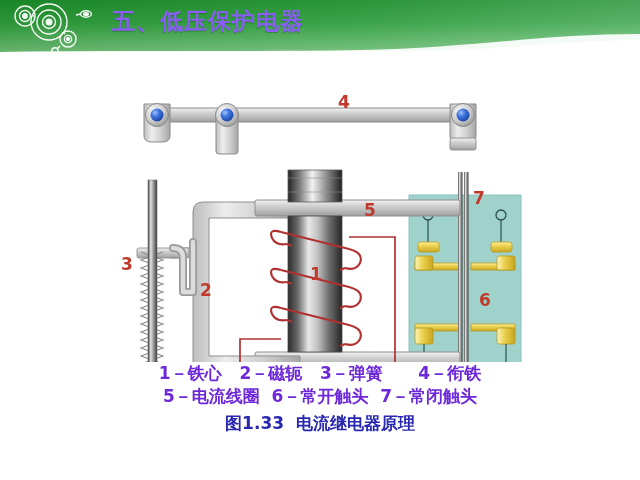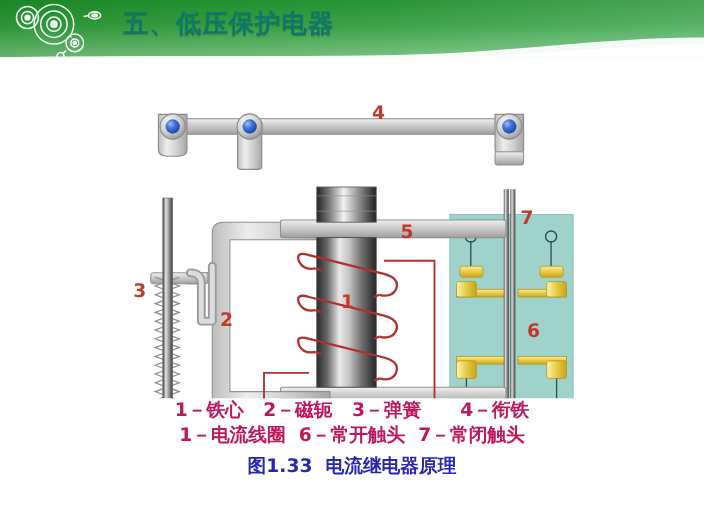--- a/index.html
+++ b/index.html
@@ -27,21 +27,21 @@
     position: absolute;
     left: 0; top: 0;
     width: 640px; height: 52px;
   }
   #header-title {
     position: absolute;
     left: 112px;
     top: 6px;
     font-size: 23px;
     font-weight: bold;
-    color: #0f766e;
+    color: #8b5cf6;
     letter-spacing: 1px;
     font-family: "DejaVu Sans", "Liberation Sans", sans-serif;
     text-shadow: 0 1px 1px rgba(0,80,0,0.35);
     white-space: nowrap;
   }
   #header-deco {
     position: absolute;
     left: 8px; top: 2px;
     width: 104px; height: 50px;
   }
@@ -63,21 +63,21 @@
     width: 640px;
     text-align: center;
     color: #2b2bb5;
     font-family: "DejaVu Sans", "Liberation Sans", sans-serif;
   }
   .legend-line {
     font-size: 17px;
     font-weight: bold;
     line-height: 23px;
     white-space: pre;
-    color: #be185d;
+    color: #6d28d9;
   }
   #figure-title {
     margin-top: 4px;
     font-size: 17px;
     font-weight: bold;
     color: #2727b0;
     white-space: pre;
   }
 </style>
 </head>
@@ -353,15 +353,15 @@
     <text x="206" y="244" text-anchor="middle">2</text>
     <text x="127" y="218" text-anchor="middle">3</text>
     <text x="479" y="152" text-anchor="middle">7</text>
     <text x="485" y="254" text-anchor="middle">6</text>
   </g>
 </svg>
 </div>
 
 <div id="caption">
   <div class="legend-line">1－铁心   2－磁轭   3－弹簧      4－衔铁</div>
-  <div class="legend-line">1－电流线圈  6－常开触头  7－常闭触头</div>
+  <div class="legend-line">5－电流线圈  6－常开触头  7－常闭触头</div>
   <div id="figure-title">图1.33  电流继电器原理</div>
 </div>
 
 </body></html>

